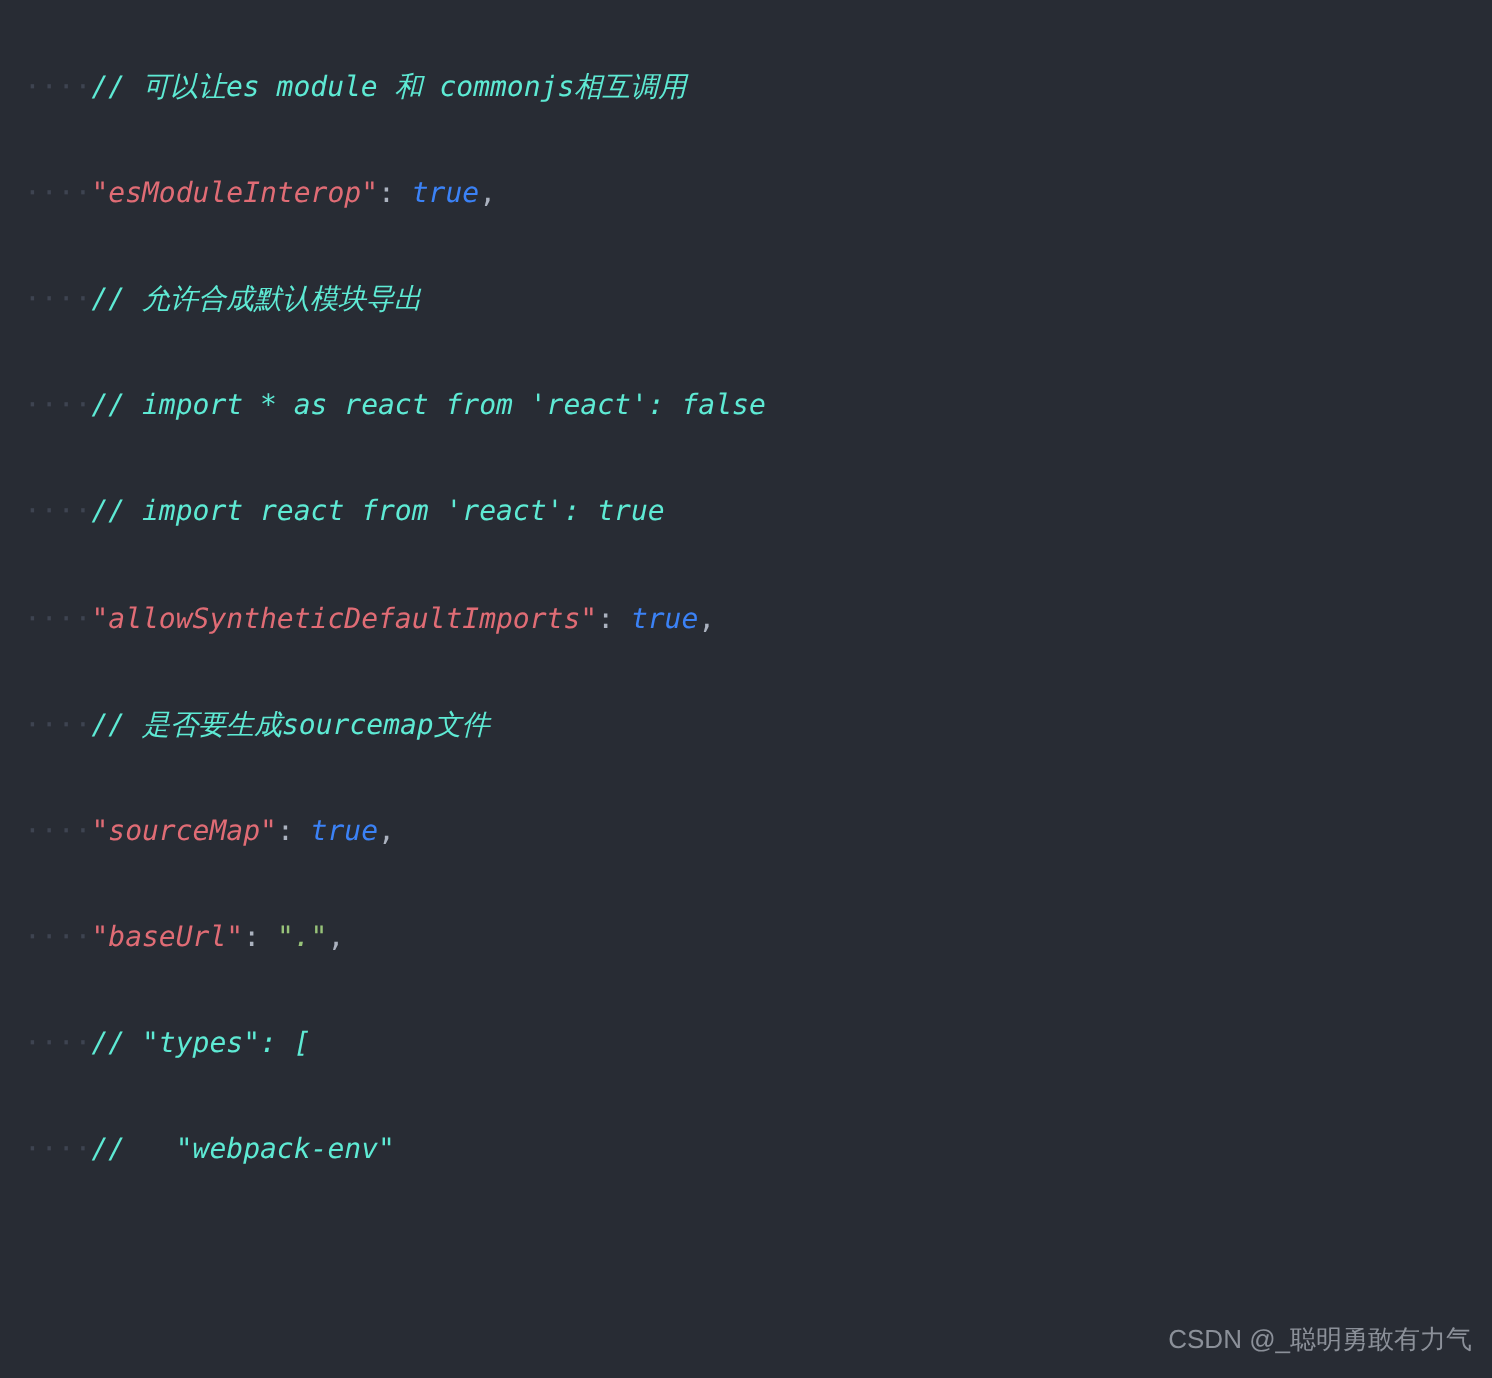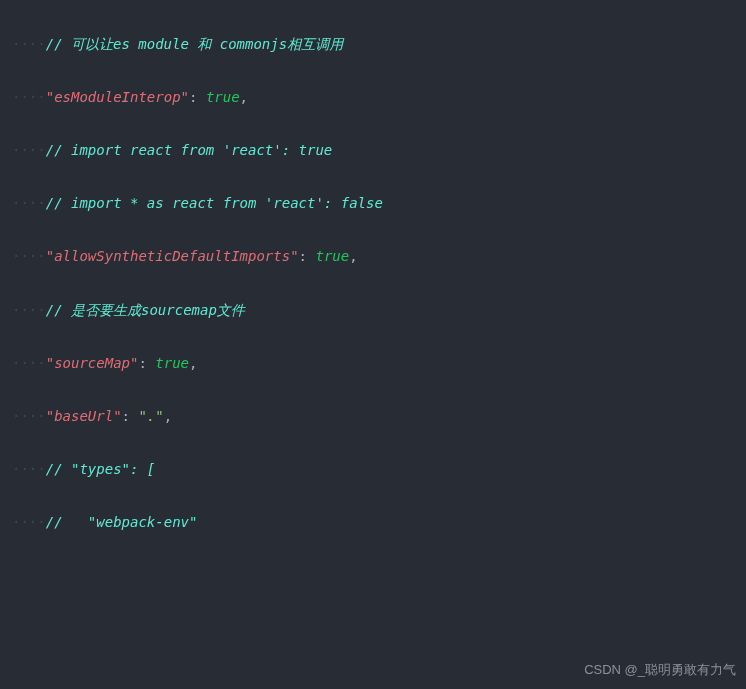--- a/index.html
+++ b/index.html
@@ -17,41 +17,42 @@
   }
   .code-area {
     padding: 4px 0 4px 12px;
     white-space: pre;
   }
   .line { display: block; }
   .ws { color: #3e4451; font-style: normal; }
   .comment { color: #5eead4; }
   .key { color: #e06c75; }
   .punct { color: #abb2bf; font-style: normal;}
-  .bool { color: #22c55e; }
+  .bool { color: #3b82f6; }
   .string { color: #98c379; }
   .watermark {
     position: absolute;
     bottom: 6px;
     right: 10px;
     color: #9da2ab;
     font-family: sans-serif;
     font-size: 13px;
     font-style: normal;
     opacity: 0.85;
   }
 </style>
 </head>
 <body>
 
 <div class="code-area">
 <span class="line"><span class="ws">····</span><span class="comment">// 可以让es module 和 commonjs相互调用</span></span>
 <span class="line"><span class="ws">····</span><span class="key">"esModuleInterop"</span><span class="punct">: </span><span class="bool">true</span><span class="punct">,</span></span>
+<span class="line"><span class="ws">····</span><span class="comment">// 允许合成默认模块导出</span></span>
+<span class="line"><span class="ws">····</span><span class="comment">// import * as react from 'react': false</span></span>
 <span class="line"><span class="ws">····</span><span class="comment">// import react from 'react': true</span></span>
-<span class="line"><span class="ws">····</span><span class="comment">// import * as react from 'react': false</span></span>
 <span class="line"><span class="ws">····</span><span class="key">"allowSyntheticDefaultImports"</span><span class="punct">: </span><span class="bool">true</span><span class="punct">,</span></span>
 <span class="line"><span class="ws">····</span><span class="comment">// 是否要生成sourcemap文件</span></span>
 <span class="line"><span class="ws">····</span><span class="key">"sourceMap"</span><span class="punct">: </span><span class="bool">true</span><span class="punct">,</span></span>
 <span class="line"><span class="ws">····</span><span class="key">"baseUrl"</span><span class="punct">: </span><span class="string">"."</span><span class="punct">,</span></span>
 <span class="line"><span class="ws">····</span><span class="comment">// "types": [</span></span>
 <span class="line"><span class="ws">····</span><span class="comment">//   "webpack-env"</span></span>
 
 
 
 

